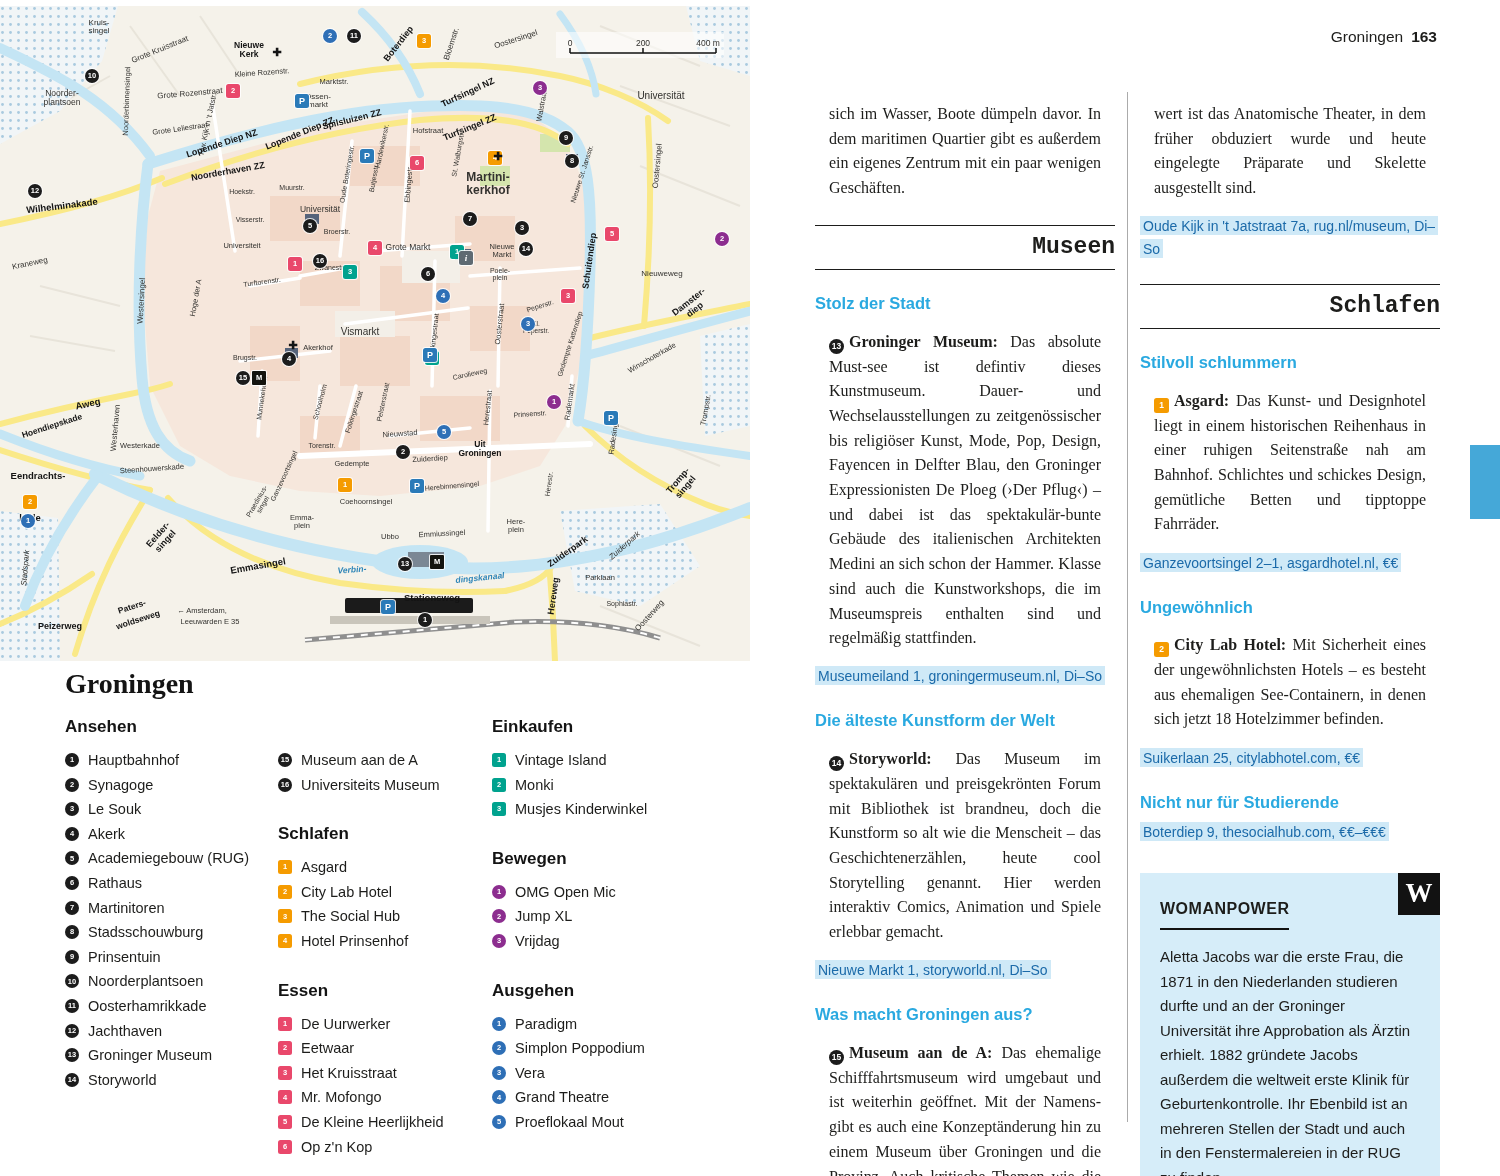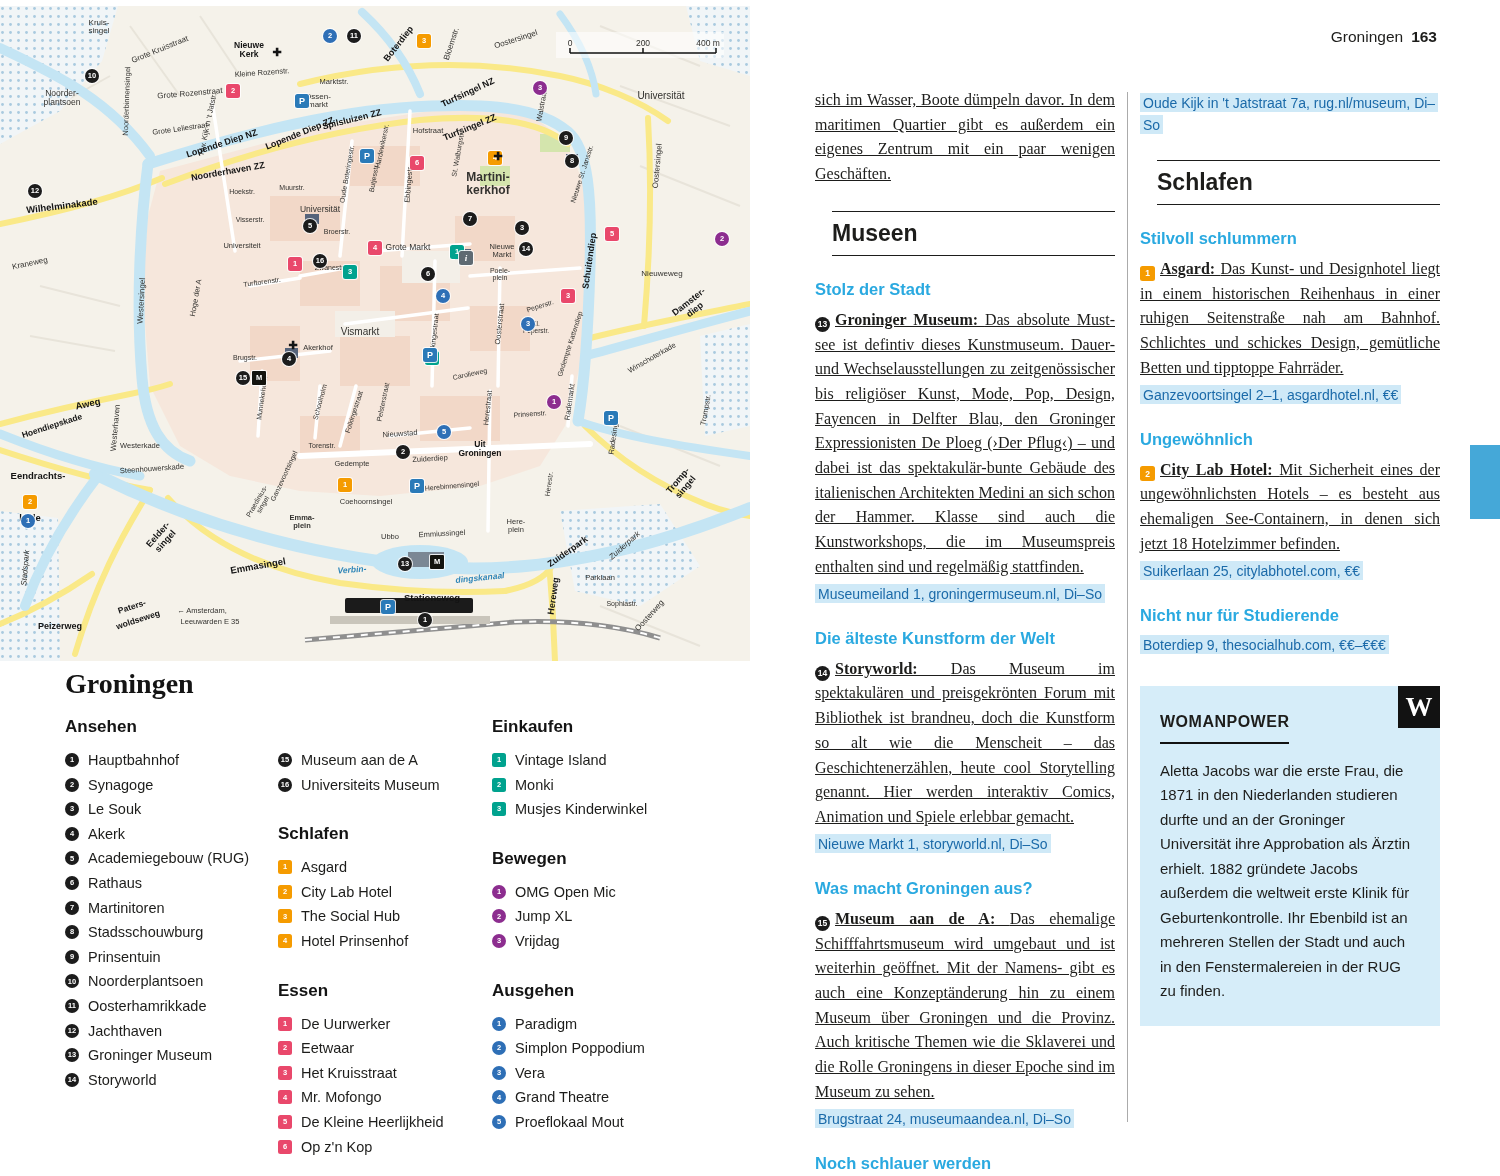--- a/index.html
+++ b/index.html
@@ -41,24 +41,24 @@
   .legend-label{font-size:14.5px;padding-right:14px;}
 
   
   .article-col{position:absolute;top:88px;width:300px;font-family:"Liberation Serif",serif;
                font-size:16px;line-height:24.7px;text-align:justify;color:#1d1d1b;
                hyphens:auto;-webkit-hyphens:auto;}
   .article-col.c1{left:815px;}
   .article-col.c2{left:1140px;}
   .column-divider{position:absolute;left:1127px;top:92px;width:1px;height:1030px;background:#ababab;}
 
-  .para{margin:0;text-decoration:underline;}
-  .section-heading{font-family:Liberation Sans, sans-serif;font-weight:bold;font-size:23px;line-height:1.1;
+  .para{margin:14px;}
+  .section-heading{font-family:Liberation Mono, monospace;font-weight:bold;font-size:23px;line-height:1.1;
                    border-top:1px solid #1d1d1b;border-bottom:1px solid #1d1d1b;
-                   padding:9px 0;margin:24px 0 14px 17px;text-align:left;}
+                   padding:9px 0;margin:24px 0 14px 0;text-align:right;}
   .subhead{font-family:"Liberation Sans",sans-serif;font-weight:bold;font-size:16.5px;
            color:#2aa9e0;margin:21px 0 6px 0;text-align:left;}
   .entry-name{font-weight:bold;}
   .marker.inline-badge{position:static;transform:none;vertical-align:-2px;margin-right:5px;
                        width:15px;height:15px;font-size:8.5px;box-shadow:none;}
   .address{margin:3px 0 0 0;line-height:22.5px;text-align:left;}
   .addr-inner{font-family:"Liberation Sans",sans-serif;font-size:14px;color:#1b6aa9;
               background:#cfe9f7;padding:1.5px 3px;
               -webkit-box-decoration-break:clone;box-decoration-break:clone;}
 
@@ -292,21 +292,21 @@
 singel</div>
         <div class="mlabel" style="left: 570px; top: 396px; font-size: 7.5px; transform: translate(-50%, -50%) rotate(-82deg);">Rademarkt</div>
         <div class="mlabel" style="left: 614px; top: 430px; font-size: 7.5px; transform: translate(-50%, -50%) rotate(-82deg);">Radesingel</div>
         <div class="mlabel" style="left: 530px; top: 408px; font-size: 7px; transform: translate(-50%, -50%) rotate(-4deg);">Prinsenstr.</div>
         <div class="mlabel b" style="left: 480px; top: 420px; font-size: 8.5px; transform: translate(-50%, -50%) rotate(0deg); margin-top: 23px;">Uit
 Groningen</div>
         <div class="mlabel" style="left: 366px; top: 496px; font-size: 7.5px; transform: translate(-50%, -50%) rotate(0deg);">Coehoornsingel</div>
         <div class="mlabel" style="left: 284px; top: 470px; font-size: 7px; transform: translate(-50%, -50%) rotate(-65deg);">Ganzevoortsingel</div>
         <div class="mlabel" style="left: 260px; top: 497px; font-size: 7px; transform: translate(-50%, -50%) rotate(-60deg);">Praedinius-
 singel</div>
-        <div class="mlabel" style="left: 302px; top: 516px; font-size: 7.5px; transform: translate(-50%, -50%) rotate(0deg); font-weight: bold;">Emma-
+        <div class="mlabel" style="left: 302px; top: 516px; font-size: 7.5px; transform: translate(-50%, -50%) rotate(0deg);">Emma-
 plein</div>
         <div class="mlabel" style="left: 390px; top: 531px; font-size: 7.5px; transform: translate(-50%, -50%) rotate(0deg);">Ubbo</div>
         <div class="mlabel" style="left: 442px; top: 528px; font-size: 7.5px; transform: translate(-50%, -50%) rotate(-3deg);">Emmiussingel</div>
         <div class="mlabel" style="left: 516px; top: 520px; font-size: 7.5px; transform: translate(-50%, -50%) rotate(0deg);">Here-
 plein</div>
         <div class="mlabel" style="left: 452px; top: 480px; font-size: 7px; transform: translate(-50%, -50%) rotate(-5deg);">Herebinnensingel</div>
         <div class="mlabel" style="left: 549px; top: 478px; font-size: 7px; transform: translate(-50%, -50%) rotate(-82deg);">Herestr.</div>
         <div class="mlabel b" style="left: 162px; top: 532px; font-size: 9px; transform: translate(-50%, -50%) rotate(-48deg);">Eelder-
 singel</div>
         <div class="mlabel b" style="left: 258px; top: 560px; font-size: 9.5px; transform: translate(-50%, -50%) rotate(-10deg);">Emmasingel</div>
@@ -570,20 +570,21 @@
       <div class="subhead">Die älteste Kunstform der Welt</div>
       <div class="para"><span class="marker sight inline-badge" style="background: rgb(28, 28, 28);">14</span><span class="entry-name">Storyworld: </span>Das Museum im spektakulären und preisgekrönten Forum mit Bibliothek ist brandneu, doch die Kunstform so alt wie die Menscheit – das Geschichtenerzählen, heute cool Storytelling genannt. Hier werden interaktiv Comics, Animation und Spiele erlebbar gemacht.</div>
       <div class="address"><span class="addr-inner">Nieuwe Markt 1, storyworld.nl, Di–So</span></div>
       <div class="subhead">Was macht Groningen aus?</div>
       <div class="para"><span class="marker sight inline-badge" style="background: rgb(28, 28, 28);">15</span><span class="entry-name">Museum aan de A: </span>Das ehemalige Schifffahrtsmuseum wird umgebaut und ist weiterhin geöffnet. Mit der Namens- gibt es auch eine Konzeptänderung hin zu einem Museum über Groningen und die Provinz. Auch kritische Themen wie die Sklaverei und die Rolle Groningens in dieser Epoche sind im Museum zu sehen.</div>
       <div class="address"><span class="addr-inner">Brugstraat 24, museumaandea.nl, Di–So</span></div>
       <div class="subhead">Noch schlauer werden</div>
     </div>
   <div class="column-divider"></div>
   <div class="article-col c2">
+      <div class="para">wert ist das Anatomische Theater, in dem früher obduziert wurde und heute eingelegte Präparate und Skelette ausgestellt sind.</div>
       <div class="address"><span class="addr-inner">Oude Kijk in 't Jatstraat 7a, rug.nl/museum, Di–So</span></div>
       <div class="section-heading">Schlafen</div>
       <div class="subhead">Stilvoll schlummern</div>
       <div class="para"><span class="marker sleep inline-badge" style="background: rgb(245, 155, 0);">1</span><span class="entry-name">Asgard: </span>Das Kunst- und Designhotel liegt in einem historischen Reihenhaus in einer ruhigen Seitenstraße nah am Bahnhof. Schlichtes und schickes Design, gemütliche Betten und tipptoppe Fahrräder.</div>
       <div class="address"><span class="addr-inner">Ganzevoortsingel 2–1, asgardhotel.nl, €€</span></div>
       <div class="subhead">Ungewöhnlich</div>
       <div class="para"><span class="marker sleep inline-badge" style="background: rgb(245, 155, 0);">2</span><span class="entry-name">City Lab Hotel: </span>Mit Sicherheit eines der ungewöhnlichsten Hotels – es besteht aus ehemaligen See-Containern, in denen sich jetzt 18 Hotelzimmer befinden.</div>
       <div class="address"><span class="addr-inner">Suikerlaan 25, citylabhotel.com, €€</span></div>
       <div class="subhead">Nicht nur für Studierende</div>
       <div class="address"><span class="addr-inner">Boterdiep 9, thesocialhub.com, €€–€€€</span></div>

